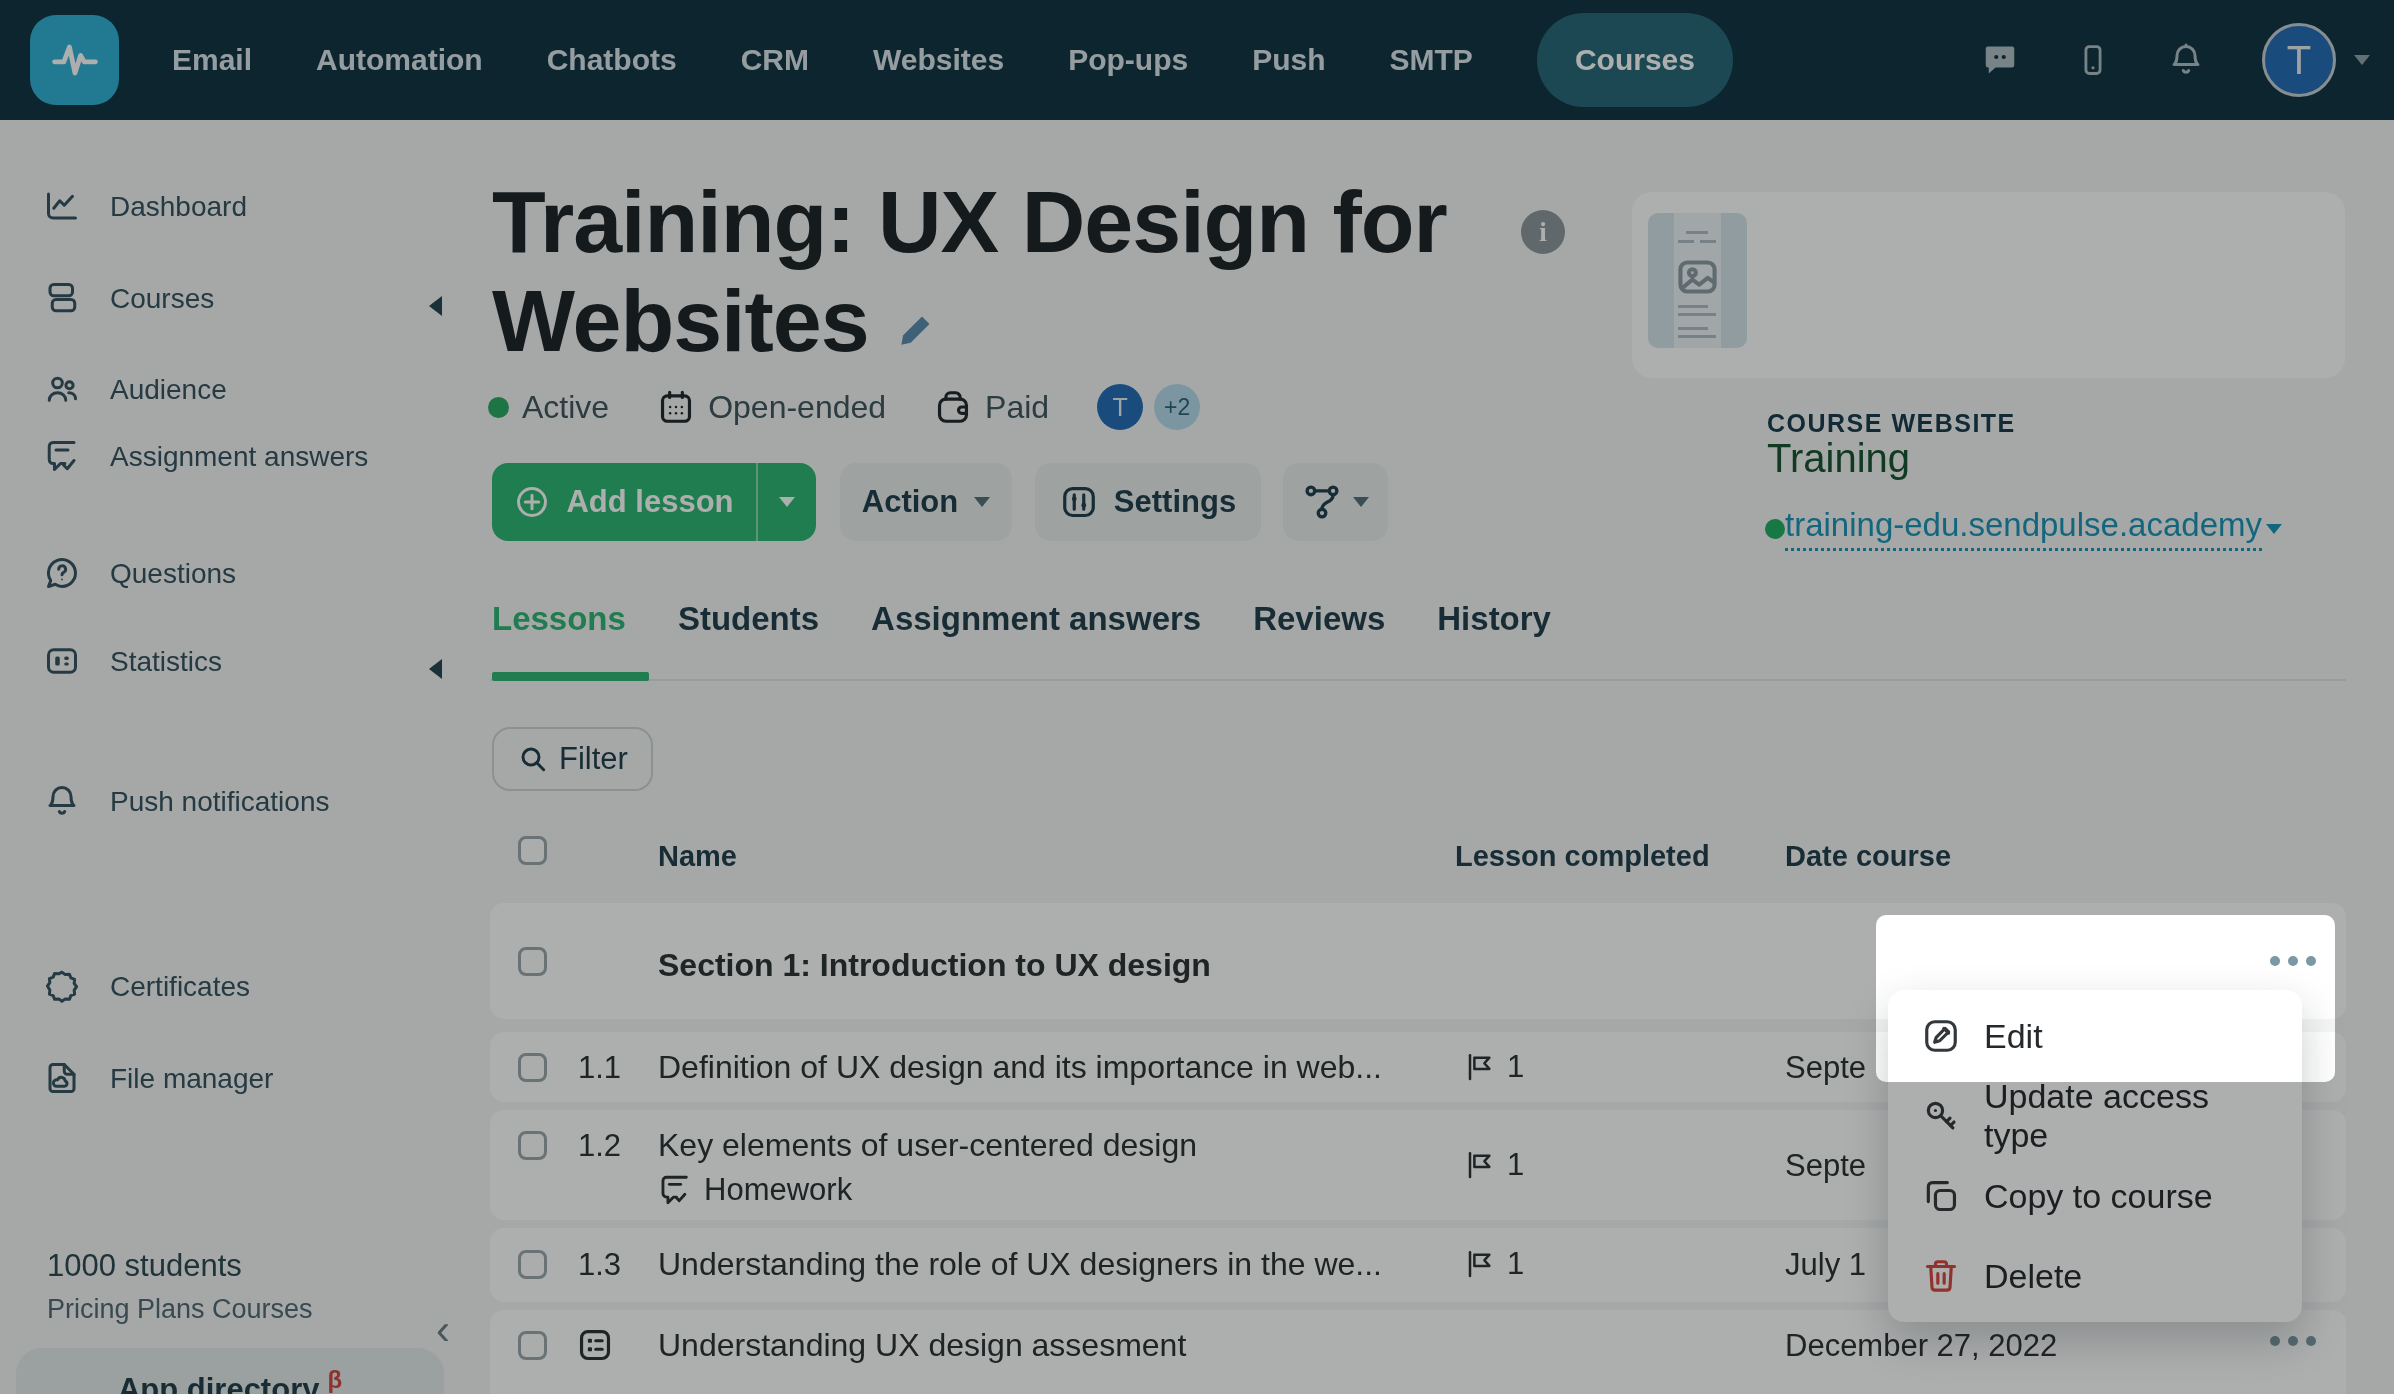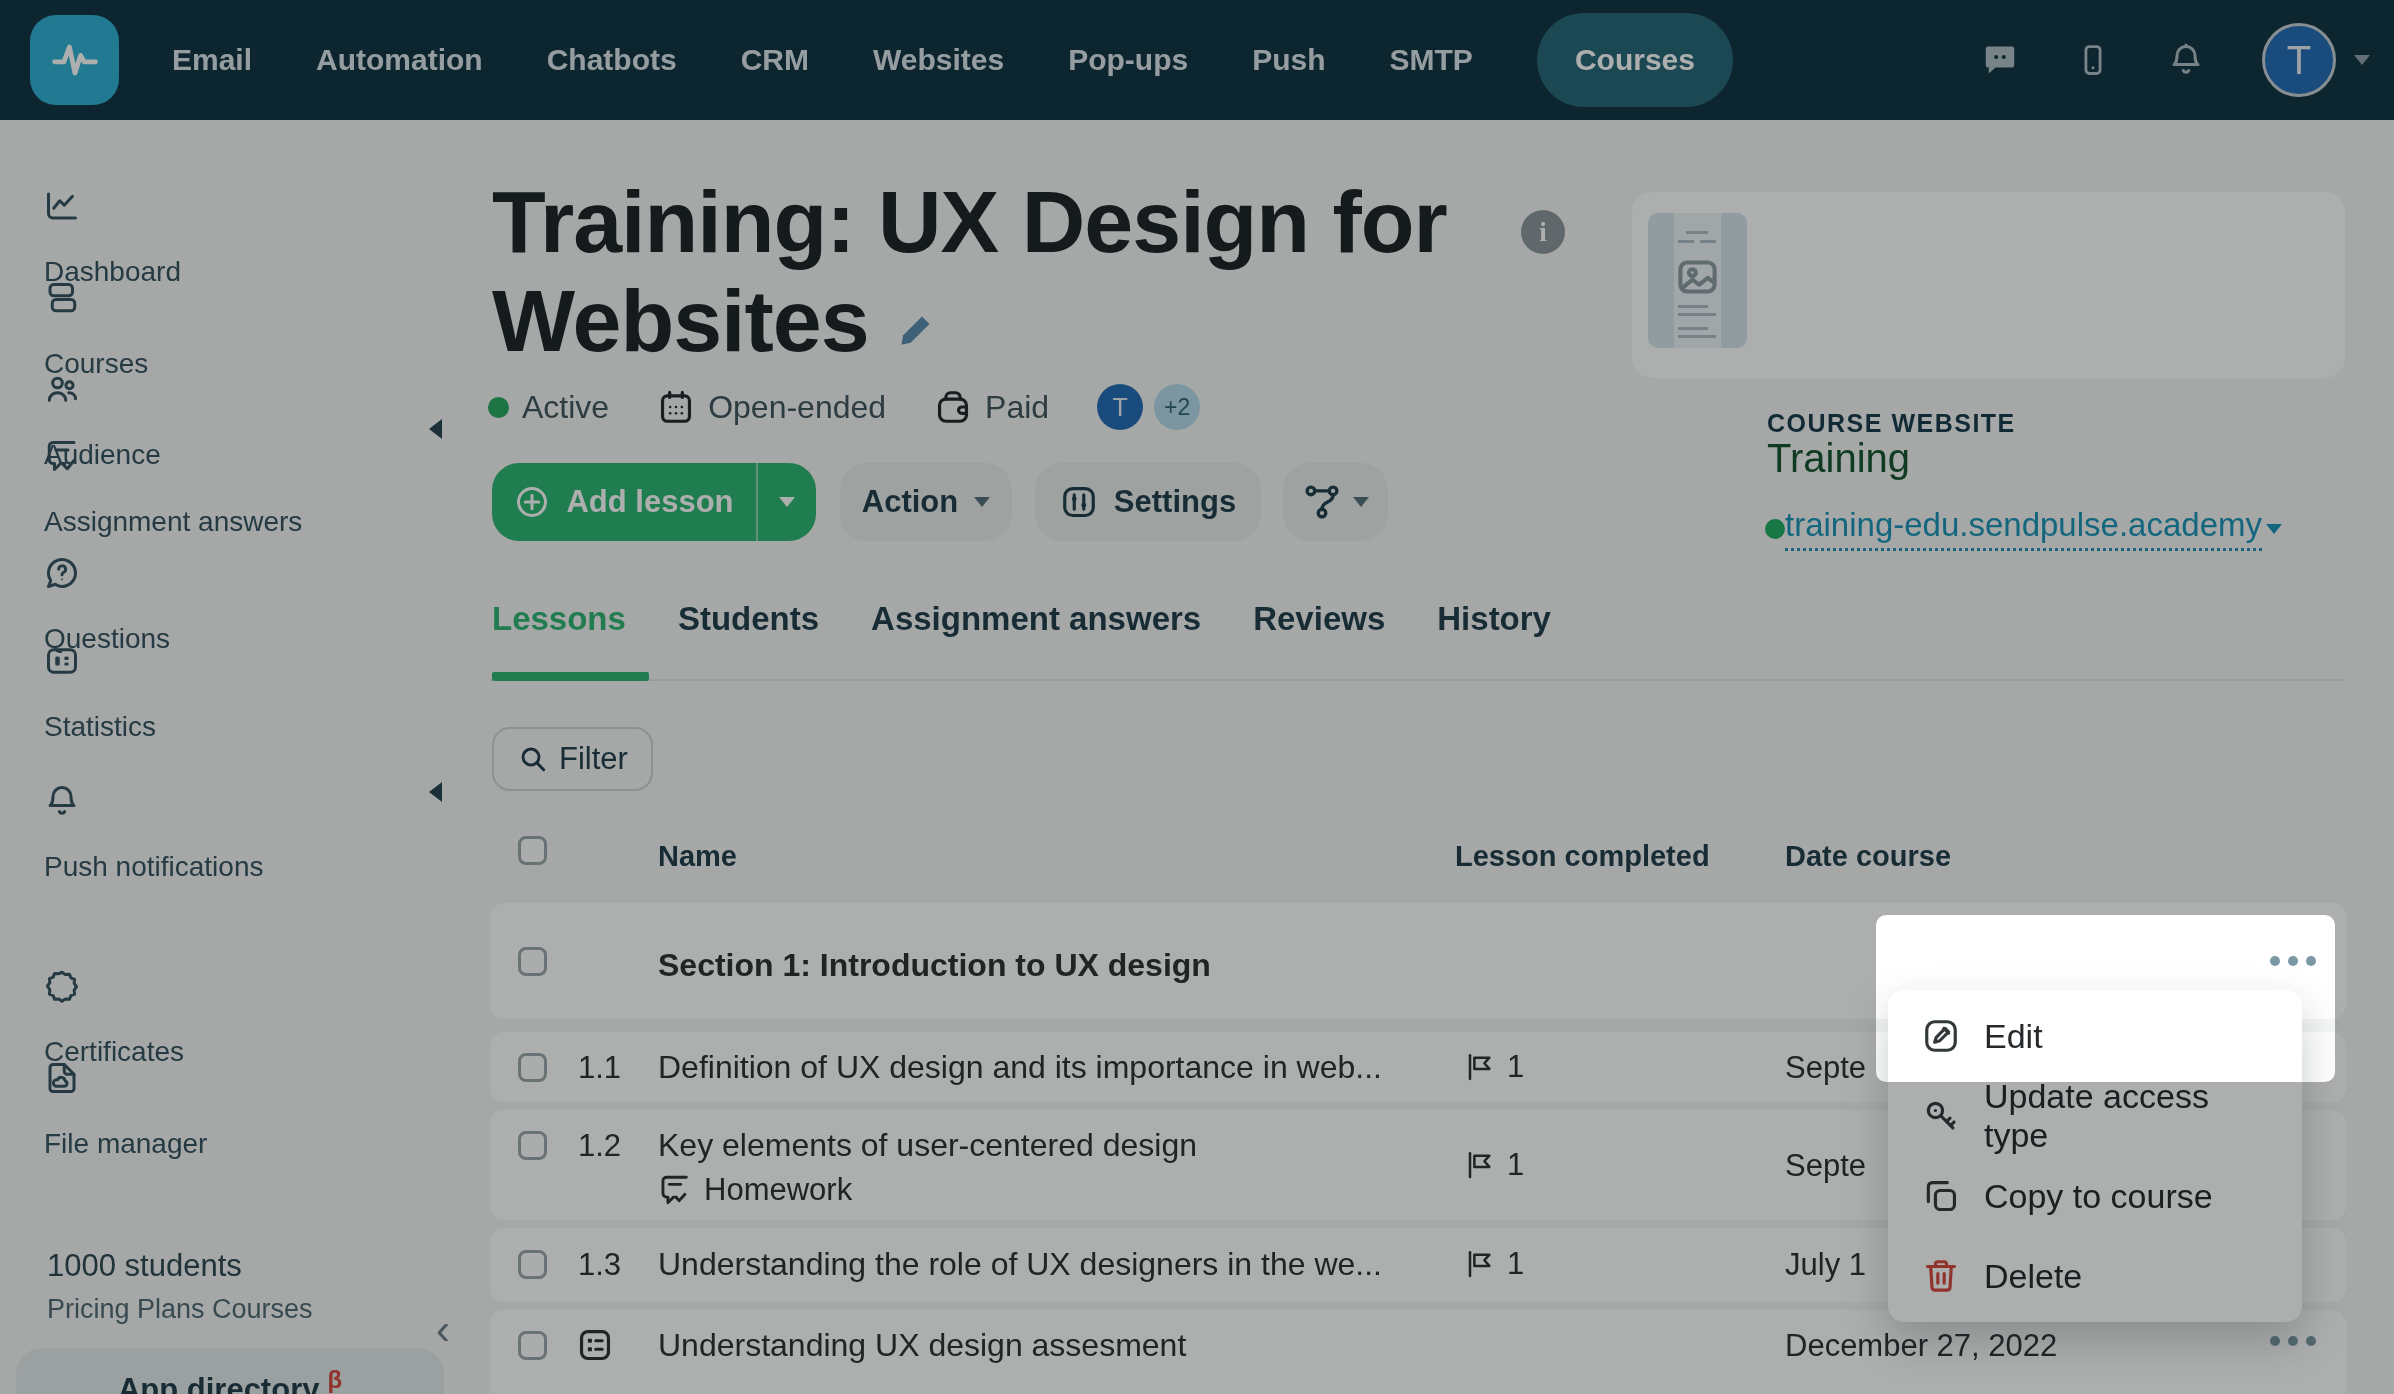--- a/index.html
+++ b/index.html
@@ -25,21 +25,21 @@
   .avatar-big { width:74px; height:74px; border-radius:50%; background:#226db6;
     border:3px solid #c6cfd4; display:flex; align-items:center; justify-content:center;
     color:#e8eef1; font-size:40px; font-weight:400; }
   .caret { width:0; height:0; border-left:9px solid transparent; border-right:9px solid transparent;
     border-top:11px solid currentColor; display:inline-block; }
   .caret.small { border-left-width:8px; border-right-width:8px; border-top-width:10px; }
   .nav-caret { color:#8fa1a9; margin-left:-40px; }
 
   
   .sidebar { position:absolute; left:0; top:120px; width:470px; height:1274px; }
-  .side-item { position:absolute; left:44px; right:28px; display:flex; align-items:flex-start; gap:30px; cursor:pointer;flex-direction:column; }
+  .side-item { position:absolute; left:44px; right:28px; display:flex; align-items:flex-end; gap:30px; cursor:pointer; }
   .side-item .ic { flex:0 0 36px; color:#33515d; margin-top:0px; }
   .side-label { font-size:28px; color:#33515d; line-height:1.25; max-width:272px; }
   .side-arrow { margin-left:auto; margin-top:8px; width:0; height:0;
     border-top:10px solid transparent; border-bottom:10px solid transparent; border-right:13px solid #24424e; }
   .students-line { position:absolute; left:47px; top:1128px; font-size:31px; color:#2c4750; }
   .plan-line { position:absolute; left:47px; top:1174px; font-size:27px; color:#4f6a74; }
   .collapse-chevron { position:absolute; left:436px; top:1186px; font-size:42px; color:#6b7e86; }
   .app-pill { position:absolute; left:16px; top:1228px; width:428px; height:84px; background:#e4eaea;
     border-radius:26px; display:flex; align-items:center; justify-content:center; gap:8px; }
   .app-pill .lbl { font-size:31px; font-weight:700; color:#1f3d4a; }
@@ -68,21 +68,21 @@
   .thumb .tline { position:absolute; background:#aebec6; height:3px; }
   .thumb .img-ico { position:absolute; left:29px; top:46px; color:#8c9ba3; }
   .site-label { position:absolute; left:135px; top:217px; font-size:25px; font-weight:700; letter-spacing:1.5px; color:#16394a; }
   .site-name { position:absolute; left:135px; top:244px; font-size:40px; color:#14532d; }
   .site-link-row { position:absolute; left:133px; top:314px; display:flex; align-items:center; }
   .dot-green2 { width:20px; height:20px; border-radius:50%; background:#1fae63; }
   .site-link { font-size:33px; color:#1894b6; border-bottom:3px dotted #1894b6; padding-bottom:4px; cursor:pointer; }
   .link-caret { color:#1894b6; margin-left:4px; }
 
   
-  .btn { position:absolute; top:463px; height:78px; border-radius:27px; display:flex; align-items:center;
+  .btn { position:absolute; top:463px; height:78px; border-radius:16px; display:flex; align-items:center;
     justify-content:center; font-size:31px; font-weight:700; color:#1f3d4a; background:#e9edec; cursor:pointer; }
   .btn-green { left:492px; width:324px; background:#2bb671; color:#ffffff; padding:0; justify-content:flex-start; }
   .btn-green .main { flex:1; display:flex; align-items:center; justify-content:center; gap:16px; height:100%; }
   .btn-green .split { width:60px; height:100%; border-left:2px solid rgba(255,255,255,0.45);
     display:flex; align-items:center; justify-content:center; color:#ffffff; }
   .btn-action { left:840px; width:172px; gap:16px; }
   .btn-settings { left:1035px; width:226px; gap:16px; }
   .btn-flow { left:1283px; width:105px; gap:12px; }
 
   

